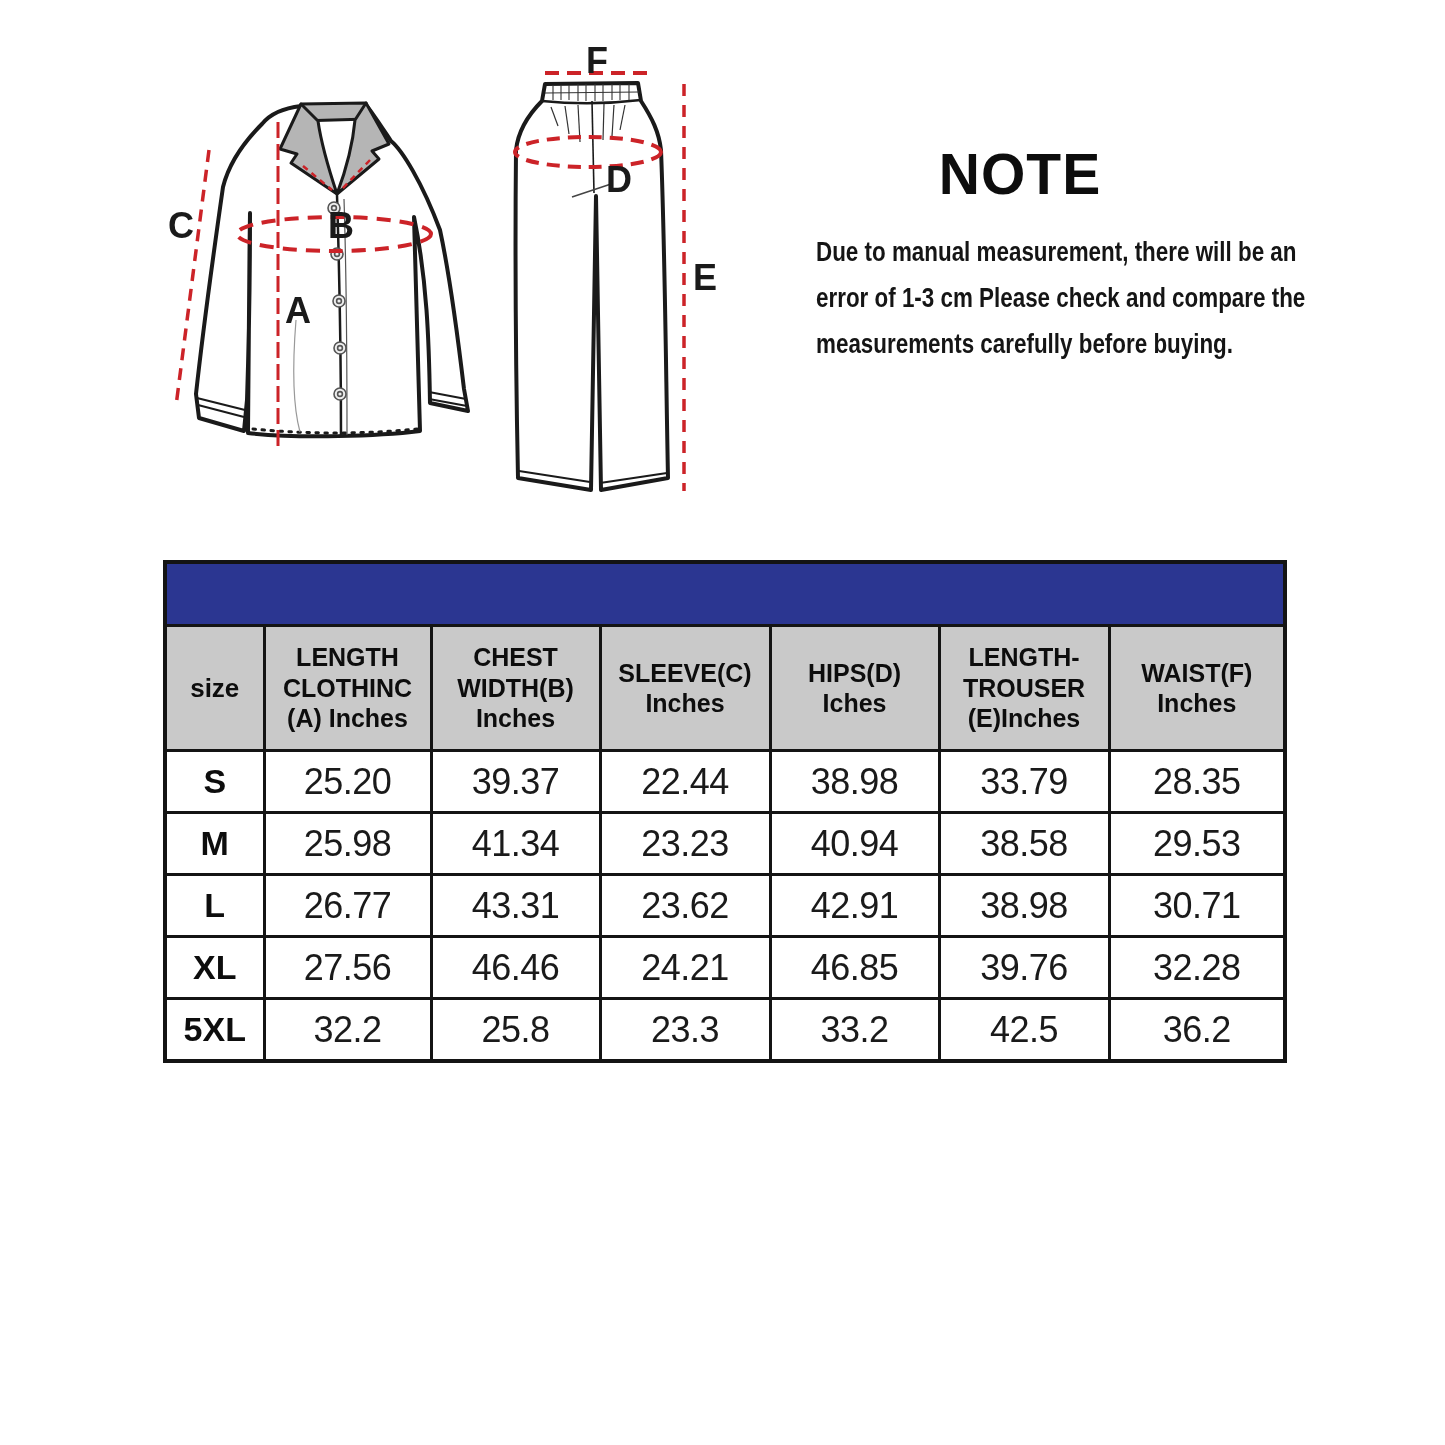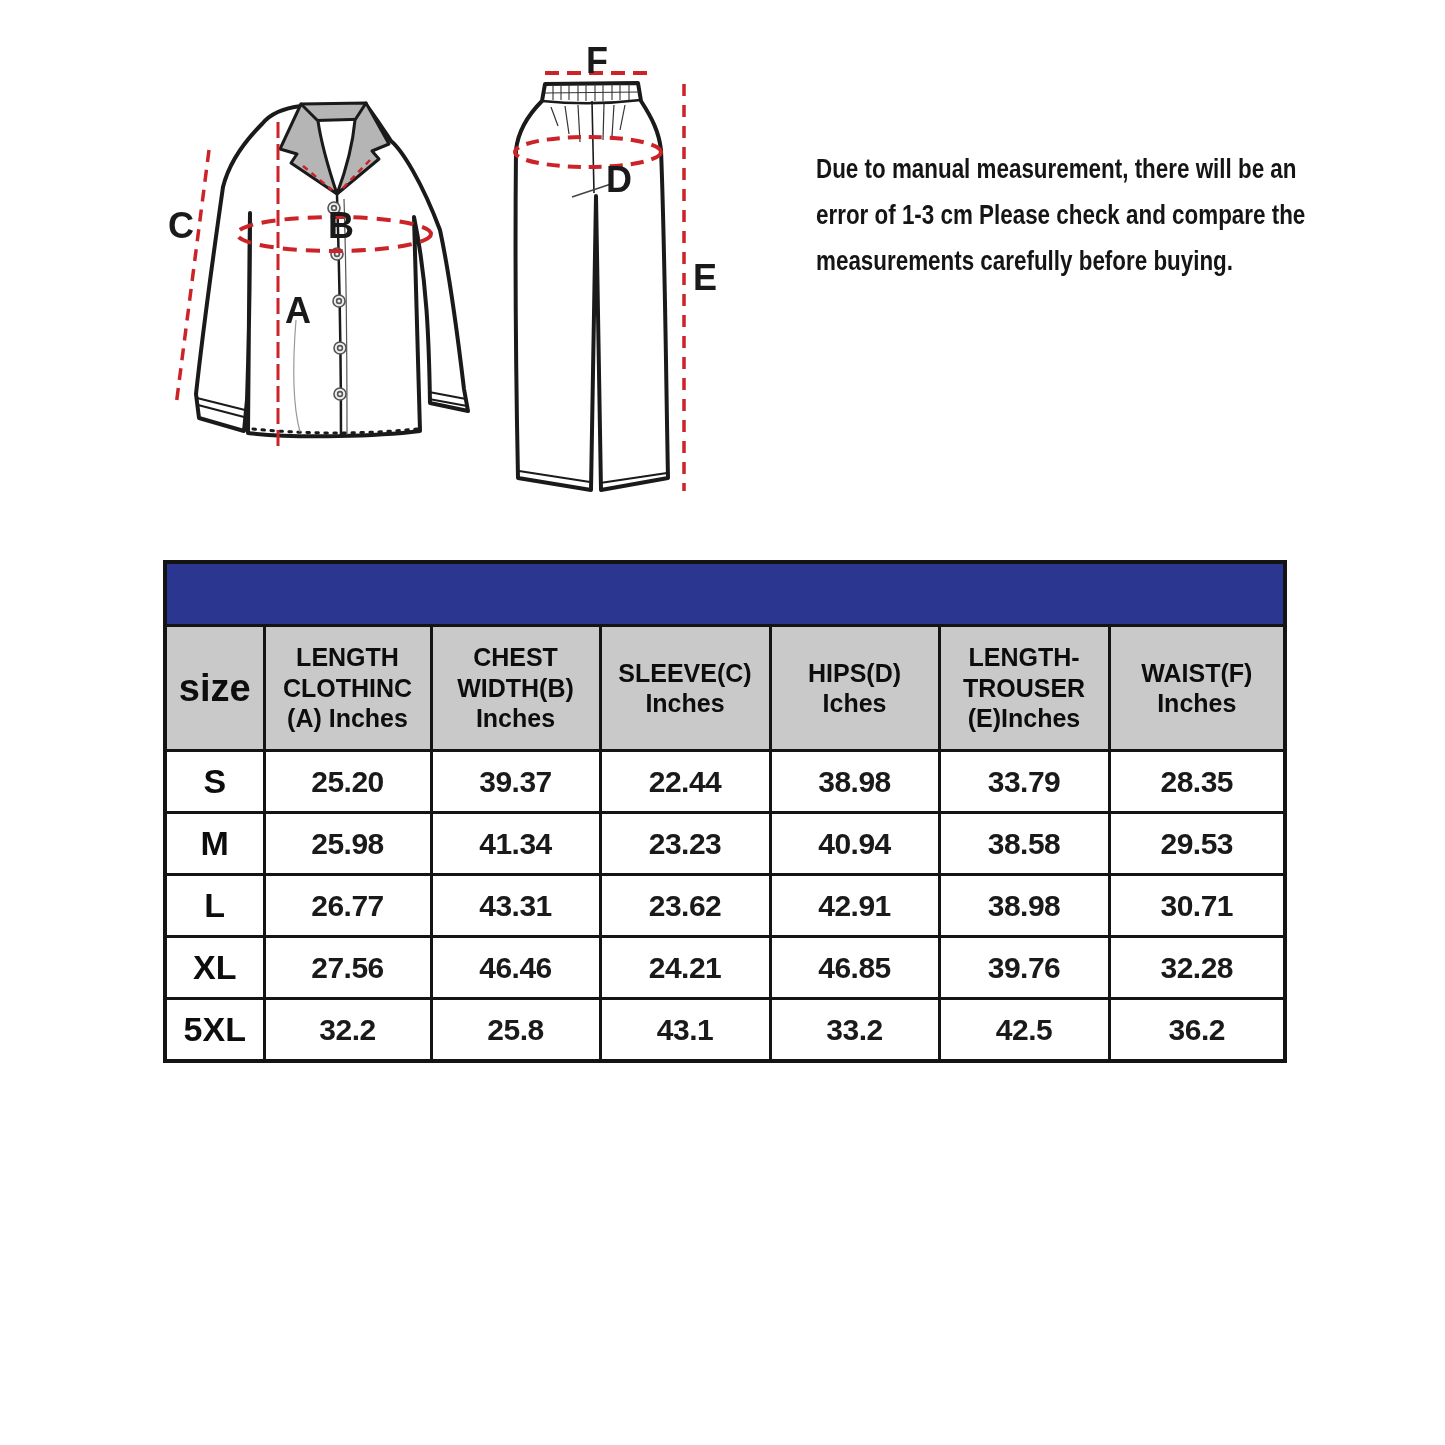--- a/index.html
+++ b/index.html
@@ -19,23 +19,23 @@
                 transform:scaleX(0.80); transform-origin:50% 50%; color:#151515;}
 
   
   .size-table-wrap { position:absolute; left:163px; top:560px; }
   table.size-table { border-collapse:collapse; table-layout:fixed; width:1120px;
                      border:4px solid #141414; }
   table.size-table td, table.size-table th { border:3px solid #141414; padding:0; text-align:center; vertical-align:middle; }
   .bluebar { height:60px; }
   th.colhead { background:#C9C9C9; height:122px; font-size:25px; font-weight:bold;
                line-height:1.22; white-space:pre-line; color:#0d0d0d; }
-  th.sizehead { background:#C9C9C9; font-size:38px; font-weight:bold; text-transform:lowercase; color:#0d0d0d;}
+  th.sizehead { background:#C9C9C9; font-size:26px; font-weight:bold; text-transform:lowercase; color:#0d0d0d;}
   td.size-label { font-size:34px; font-weight:bold; height:59px; color:#0d0d0d;}
-  td.val { font-size:30px; font-weight:bold; color:#1a1a1a; letter-spacing:-0.5px; }
+  td.val { font-size:36px; font-weight:normal; color:#1a1a1a; letter-spacing:-0.5px; }
 </style>
 </head>
 <body>
 
 <div class="canvas">
 
   <svg class="diagram-svg" width="780" height="560" viewBox="0 0 780 560">
 
     <g>
 
@@ -141,20 +141,21 @@
       <text x="298" y="323">A</text>
       <text x="341" y="238">B</text>
       <text x="181" y="238">C</text>
       <text x="619" y="192">D</text>
       <text x="705" y="290">E</text>
       <text x="597" y="73">F</text>
     </g>
   </svg>
 
   <div class="note">
+    <div class="note-title">NOTE</div>
     <div class="note-line">Due to manual measurement, there will be an</div>
     <div class="note-line">error of 1-3 cm Please check and compare the</div>
     <div class="note-line">measurements carefully before buying.</div>
   </div>
 
   <div class="size-table-wrap">
     <table class="size-table">
       <colgroup>
         <col style="width:99px">
           <col style="width:167px">
@@ -219,21 +220,21 @@
           <td class="val">46.46</td>
           <td class="val">24.21</td>
           <td class="val">46.85</td>
           <td class="val">39.76</td>
           <td class="val">32.28</td>
         </tr>
         <tr>
           <td class="size-label">5XL</td>
           <td class="val">32.2</td>
           <td class="val">25.8</td>
-          <td class="val">43.1</td>
+          <td class="val">23.3</td>
           <td class="val">33.2</td>
           <td class="val">42.5</td>
           <td class="val">36.2</td>
         </tr>
       </tbody>
     </table>
   </div>
 
 </div>
 

